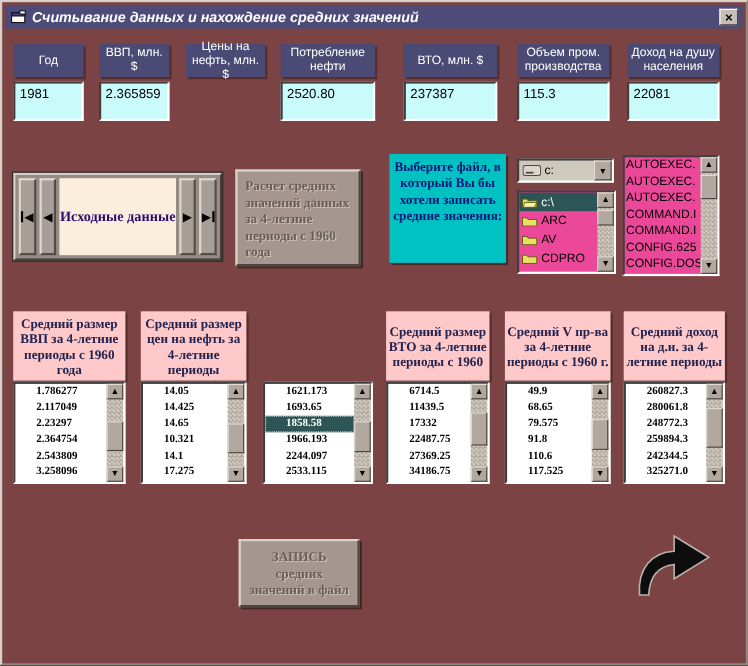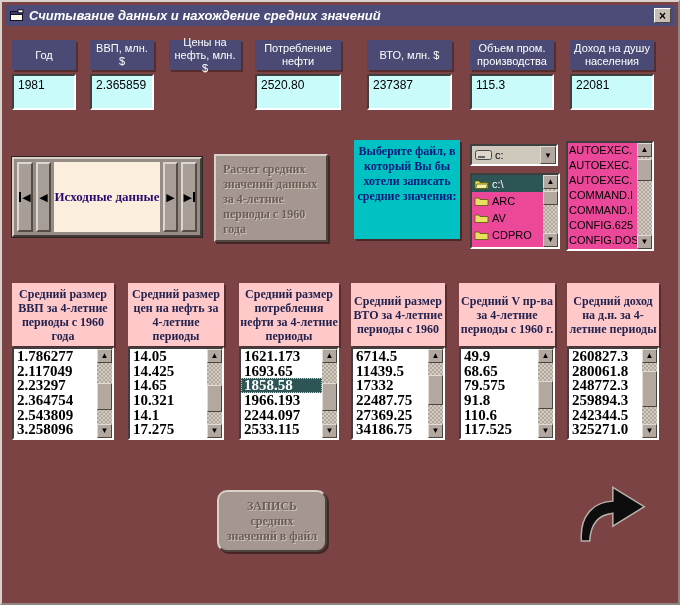--- a/index.html
+++ b/index.html
@@ -89,27 +89,27 @@
               border:1px solid; border-color:#e2dcd4 #4e443e #4e443e #e2dcd4; }
 
   
   .avg-hdr { position:absolute; top:281px; height:63px; background:#ffc9c9; color:#23234f;
              font-family:"Liberation Serif", serif; font-weight:bold; font-size:12px;
              line-height:14px; text-align:center; padding:3px 1px;
              display:flex; align-items:center; justify-content:center;
              box-shadow:2px 2px 0 rgba(40,20,20,.45); }
   .avg-list { position:absolute; top:345px; height:93px; background:#fff; display:flex;
               border:2px solid; border-color:#3f3f3f #ffffff #ffffff #3f3f3f; }
-  .avg-item { height:14.7px; line-height:14.7px; padding:0 3px;
-              font-family:"Liberation Serif", serif; font-weight:bold; font-size:15px;
+  .avg-item { height:14.7px; line-height:14.7px; padding:0 19px;
+              font-family:"Liberation Serif", serif; font-weight:bold; font-size:10px;
               color:#000; white-space:nowrap; overflow:hidden; }
   .avg-item.selected { background:#2e5555; color:#fff; outline:1px dotted #c0d0d0; outline-offset:-1px; }
 
   .write-btn { left:215px; top:488px; width:110px; height:62px; text-align:center;
-               display:flex; align-items:center; justify-content:center;border-radius:10px; }
+               display:flex; align-items:center; justify-content:center; }
   .next-btn  { left:463px; top:470px; width:112px; height:78px; }
 
   .arrow-img { position:absolute; left:572px; top:477px; width:74px; height:72px; }
 
   .foldersvg { flex:0 0 auto; display:flex; }
 </style>
 </head>
 <body>
 
 <div class="win">
@@ -231,21 +231,20 @@
           <span class="sb-thumb" style="top:2px;height:22px"></span>
         </span>
       <span class="sb-btn">
           <span>▼</span>
         </span>
     </div>
   </div>
 
   <div class="avg-hdr" style="left:10px;width:102px">Средний размер ВВП за 4-летние периоды с 1960 года</div>
   <div class="avg-hdr" style="left:126px;width:96px">Средний размер цен на нефть за 4-летние периоды</div>
-  <div class="avg-hdr" style="left:237px;width:100px">Средний размер потребления нефти за 4-летние периоды</div>
   <div class="avg-hdr" style="left:349px;width:94px">Средний размер ВТО за 4-летние периоды с 1960</div>
   <div class="avg-hdr" style="left:457px;width:96px">Средний V пр-ва за 4-летние периоды с 1960 г.</div>
   <div class="avg-hdr" style="left:565px;width:92px">Средний доход на д.н. за 4-летние периоды</div>
 
   <div class="avg-list" style="left:10px;width:102px">
     <div class="list-items">
       <div class="avg-item">1.786277</div>
       <div class="avg-item">2.117049</div>
       <div class="avg-item">2.23297</div>
       <div class="avg-item">2.364754</div>

